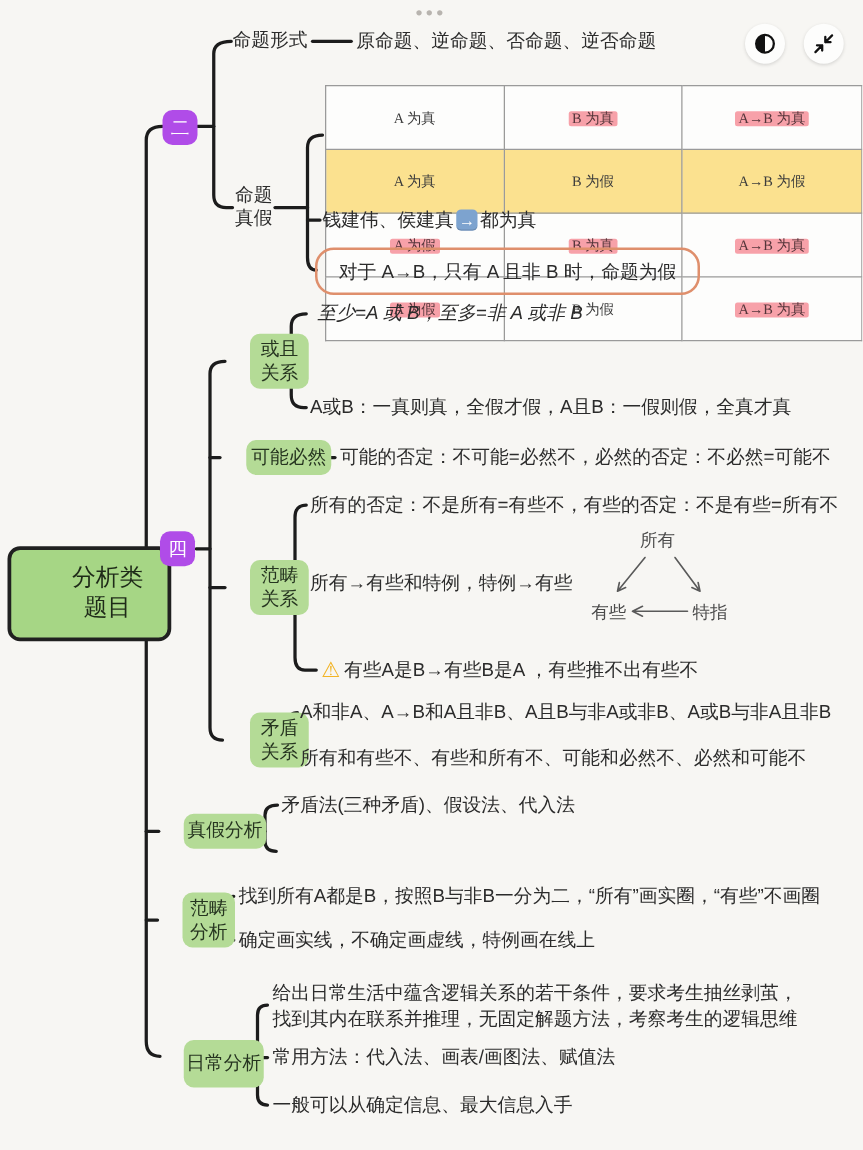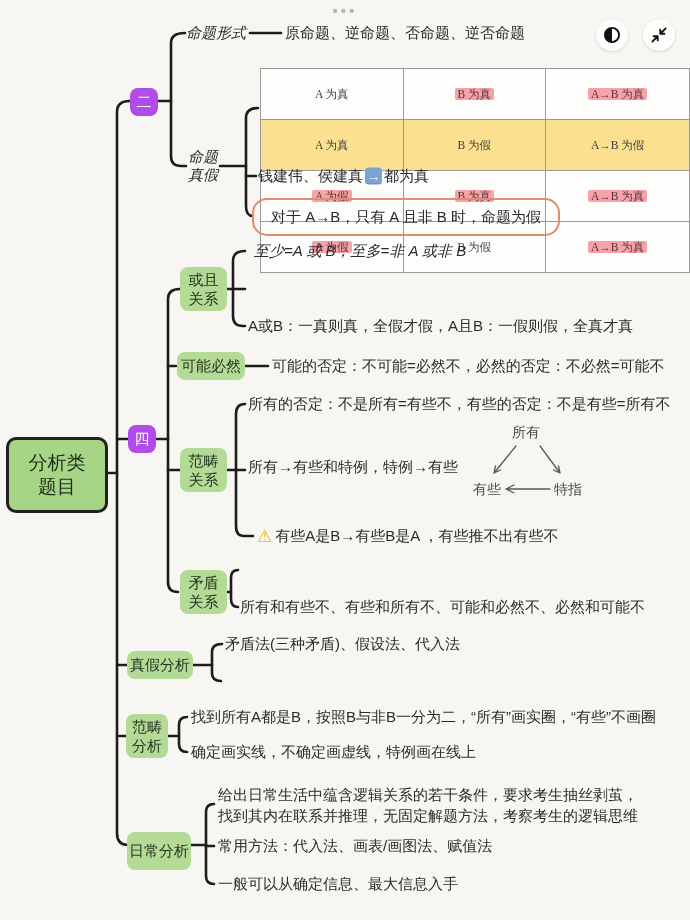--- a/index.html
+++ b/index.html
@@ -5,28 +5,28 @@
   html,body{margin:0;padding:0;background:#f7f6f3;}
   .canvas{position:relative;width:690px;height:920px;background:#f7f6f3;overflow:hidden;
           font-family:"Liberation Sans","DejaVu Sans",sans-serif;color:#2b2b2b;}
   svg.lines{position:absolute;left:0;top:0;pointer-events:none;}
   .dots{position:absolute;left:0;right:0;top:2px;text-align:center;color:#b8b4af;
         font-size:15px;letter-spacing:3px;font-weight:bold;}
   .circle-btn{position:absolute;width:32px;height:32px;border-radius:50%;background:#fdfdfc;
         box-shadow:0 1px 3px rgba(0,0,0,.14);display:flex;align-items:center;justify-content:center;}
   .root{position:absolute;left:6px;top:437px;width:96px;height:70px;background:#a6d685;
         border:3px solid #202020;border-radius:10px;display:flex;flex-direction:column;
-        align-items:center;justify-content:center;font-size:19px;line-height:1.25;color:#1e2a18;}
+        align-items:center;justify-content:center;font-size:19px;line-height:1.25;color:#1e2a18;padding-left:29px;}
   .pnode{position:absolute;width:28px;height:28px;background:#b04ce8;border-radius:8px;color:#fff;
         display:flex;align-items:center;justify-content:center;font-size:15px;}
   .gnode{position:absolute;background:#b4db96;border-radius:8px;color:#263520;font-size:15px;
         display:flex;flex-direction:column;align-items:center;justify-content:center;
-        text-align:center;line-height:1.3;}
+        text-align:center;line-height:1.3;margin-left:20px;}
   .tlabel{position:absolute;font-size:15px;color:#2b2b2b;text-align:center;line-height:1.2;
-        transform:translateY(-50%);white-space:nowrap;font-style:italic;}
+        transform:translateY(-50%);white-space:nowrap;}
   .leaf{position:absolute;font-size:15px;color:#2b2b2b;white-space:nowrap;
         transform:translateY(-50%);display:flex;align-items:center;}
   .para{position:absolute;font-size:15px;color:#2b2b2b;white-space:nowrap;line-height:21px;}
   table.ttable{position:absolute;left:260px;top:68px;border-collapse:collapse;
         font-family:"Liberation Serif","DejaVu Serif",serif;font-size:11.5px;color:#3c3c3c;}
   table.ttable td{border:1px solid #9a9a9a;width:118px;height:18px;text-align:center;
         padding:16px;background:#fdfdfc;}
   table.ttable tr.row-yellow td{background:#fbe18f;}
   .hl-pink{background:#f7a1a9;border-radius:2px;padding:0 3px;color:#54353a;}
   .obox{position:absolute;left:252px;top:198px;width:304px;height:34px;border:2px solid #df8f6c;
@@ -172,20 +172,21 @@
       <text x="76" y="19">所有</text>
       <text x="37" y="76">有些</text>
       <text x="118" y="76">特指</text>
     </g>
   </svg>
 
   <div class="gnode" style="left:180px;top:570px;width:47px;height:44px;">
     <span>矛盾</span>
     <span>关系</span>
   </div>
+  <div class="leaf" style="left:240px;top:570px;">A和非A、A→B和A且非B、A且B与非A或非B、A或B与非A且非B</div>
   <div class="leaf" style="left:240px;top:607px;">所有和有些不、有些和所有不、可能和必然不、必然和可能不</div>
 
   <div class="gnode" style="left:127px;top:651px;width:66px;height:28px;">真假分析</div>
   <div class="leaf" style="left:225px;top:644px;">矛盾法(三种矛盾)、假设法、代入法</div>
 
   <div class="gnode" style="left:126px;top:714px;width:42px;height:44px;">
     <span>范畴</span>
     <span>分析</span>
   </div>
   <div class="leaf" style="left:191px;top:717px;text-align:right;">找到所有A都是B，按照B与非B一分为二，“所有”画实圈，“有些”不画圈</div>

